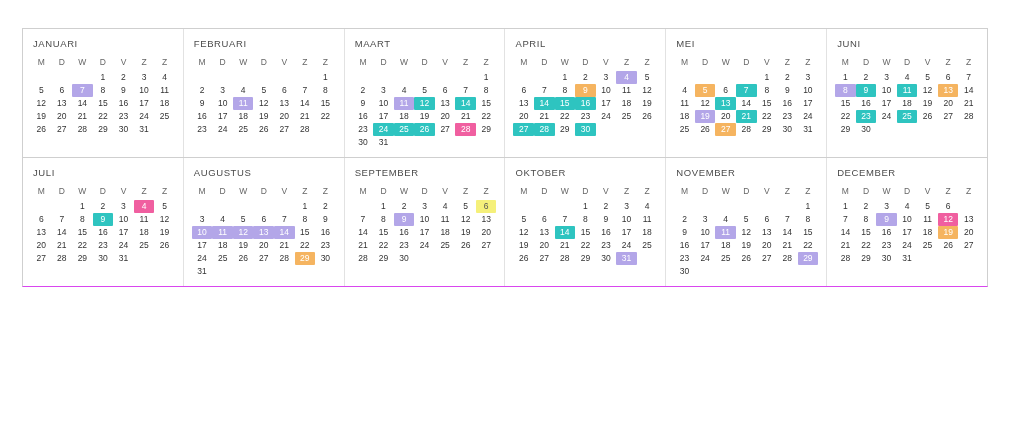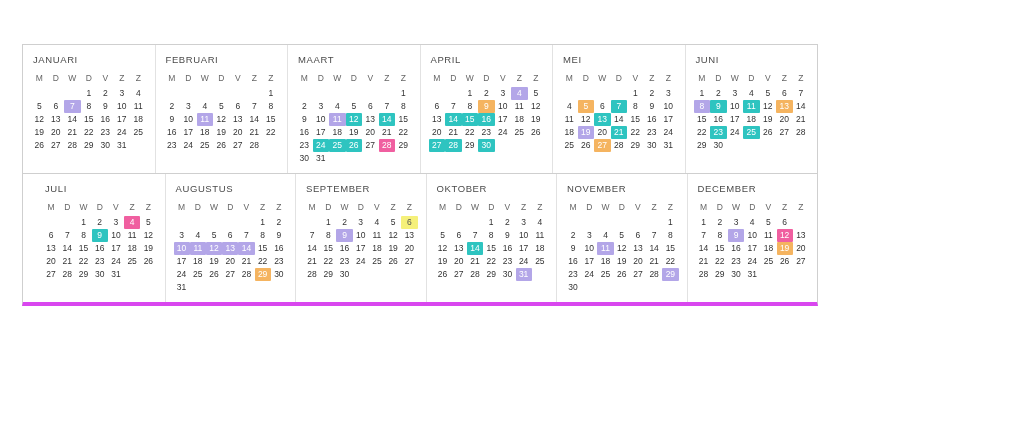--- a/index.html
+++ b/index.html
@@ -10,32 +10,31 @@
   body {
     width: 1024px;
     height: 430px;
     font-family: "Liberation Sans", sans-serif;
     color: #333333;
     overflow: hidden;
   }
   #calendar-root {
     position: absolute;
     left: 22px;
-    top: 44px;
-    width: 796px;
+    top: 28px;
+    width: 966px;
   }
   .cal-row {
     display: flex;
     border: 1px solid #cfcfcf;
     border-bottom: none;
     background: #ffffff;
   }
   .cal-row:last-child {
-    border-bottom: 4px solid #d946ef;
-    padding-left: 12px;
+    border-bottom: 1px solid #d946ef;
   }
   .month {
     flex: 1 1 0;
     border-right: 1px solid #e2e2e2;
     padding: 6px 8px 8px 8px;
     box-sizing: border-box;
     min-height: 122px;
   }
   .month:last-child {
     border-right: none;

